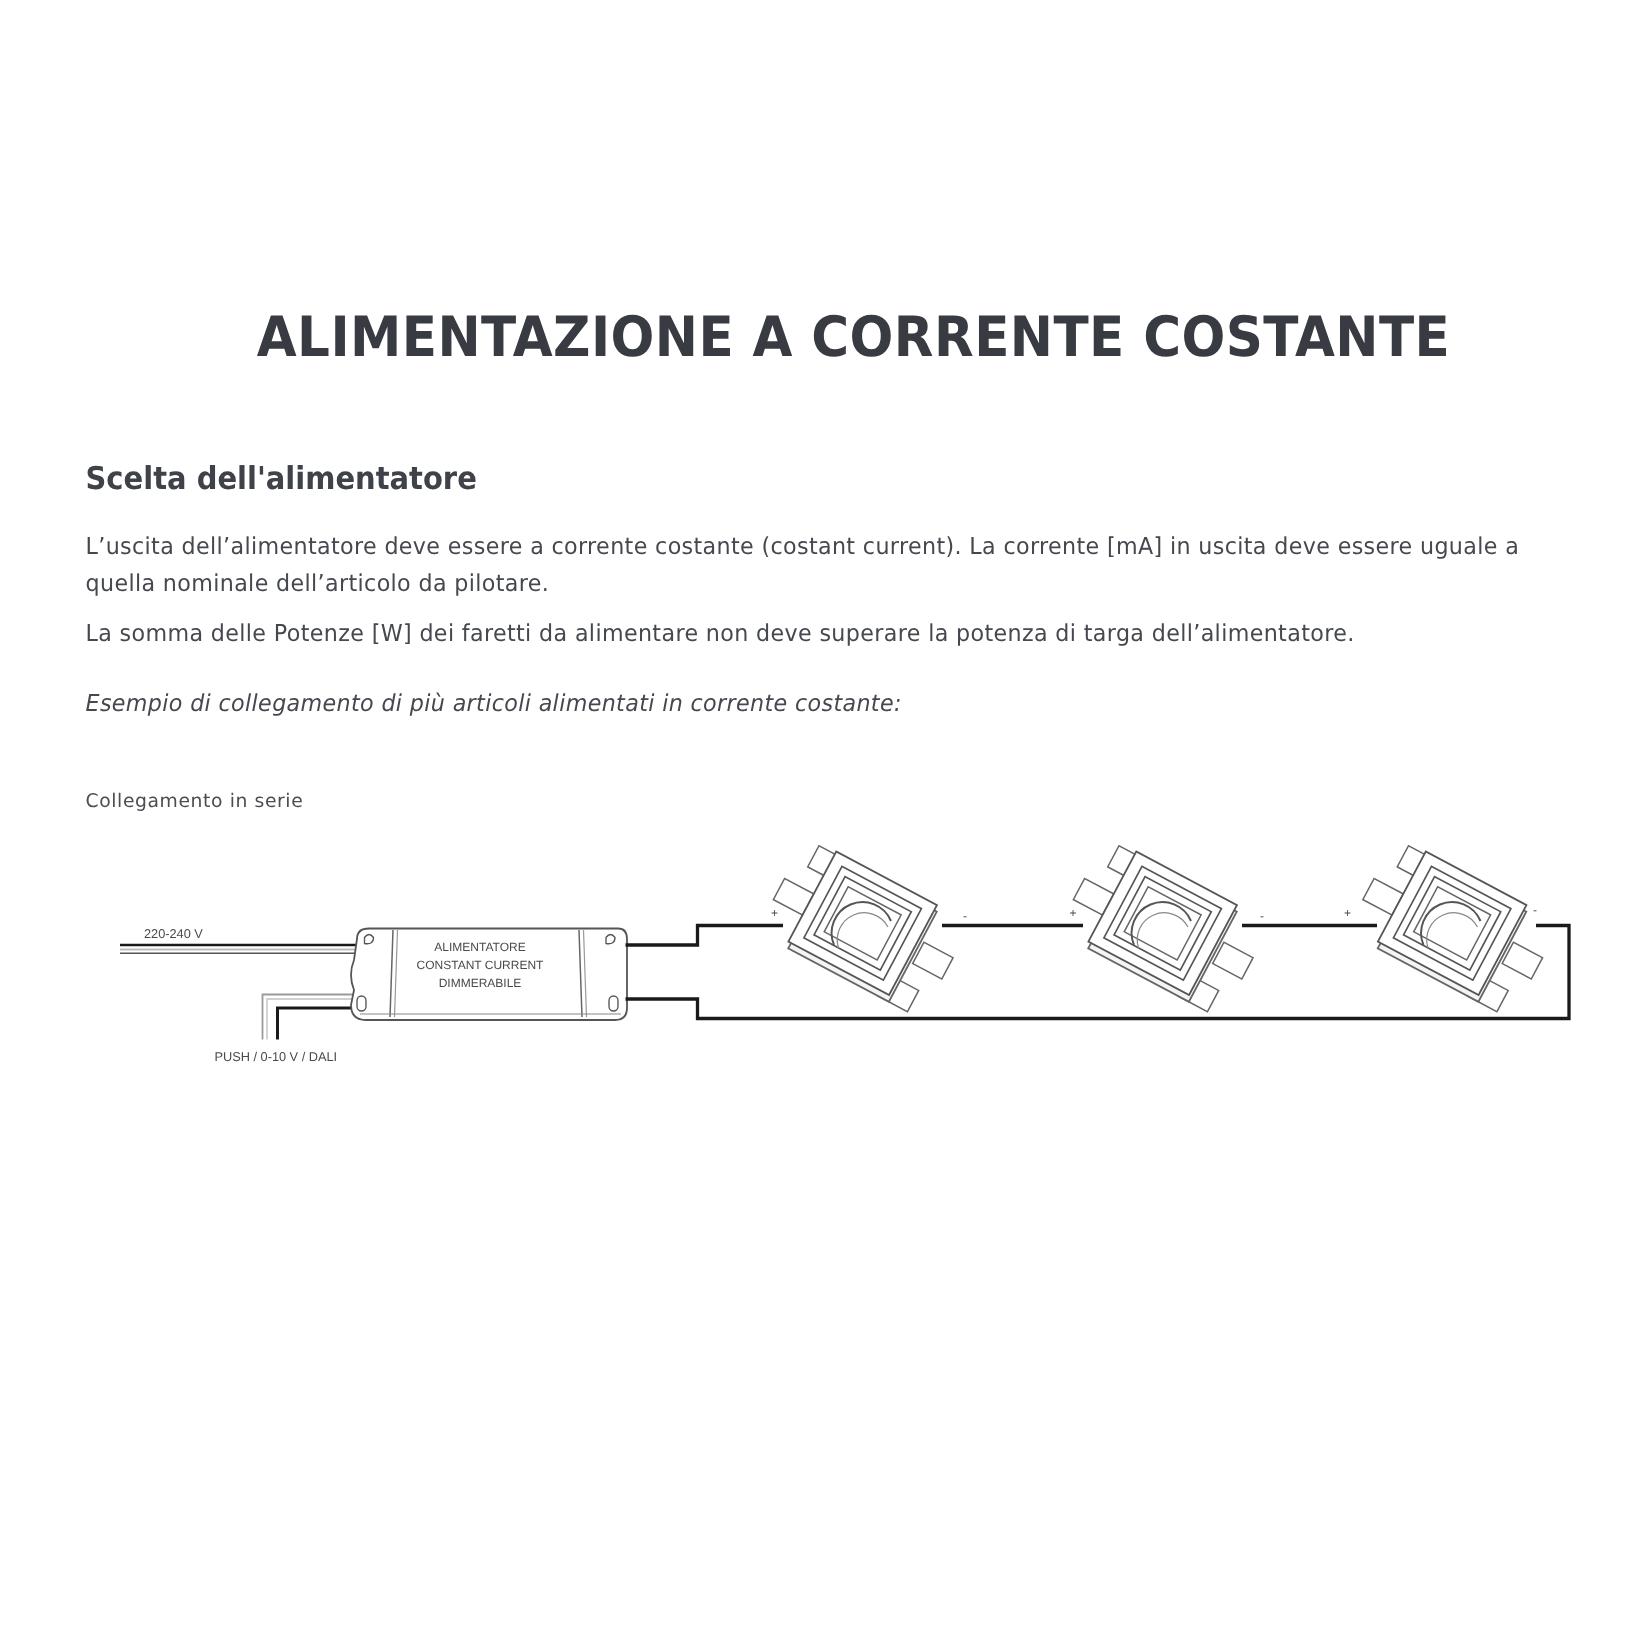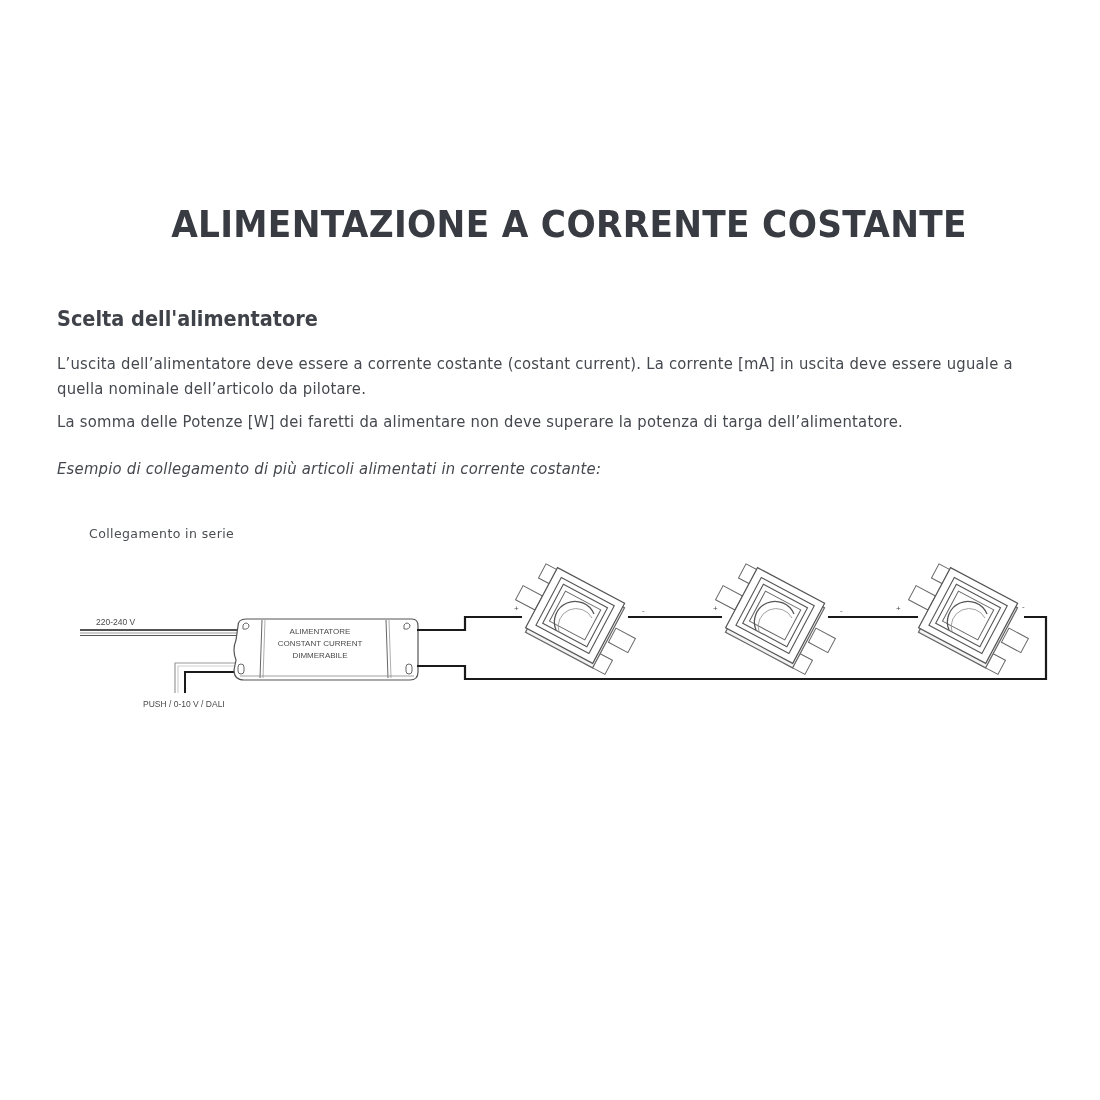--- a/index.html
+++ b/index.html
@@ -56,21 +56,20 @@
     .para-2 { top: 410px; }
     .para-3 { top: 457px; font-style: italic; }
     .caption {
       position: absolute;
       top: 526px;
       left: 57px;
       font-family: "DejaVu Sans", sans-serif;
       font-size: 12.5px;
       letter-spacing: 0.4px;
       color: #4a4d52;
-      margin-left: 32px;
     }
     .diagram {
       position: absolute;
       left: 0;
       top: 560px;
       width: 1100px;
       height: 180px;
     }
     .diagram svg { display: block; }
     .svg-label {

